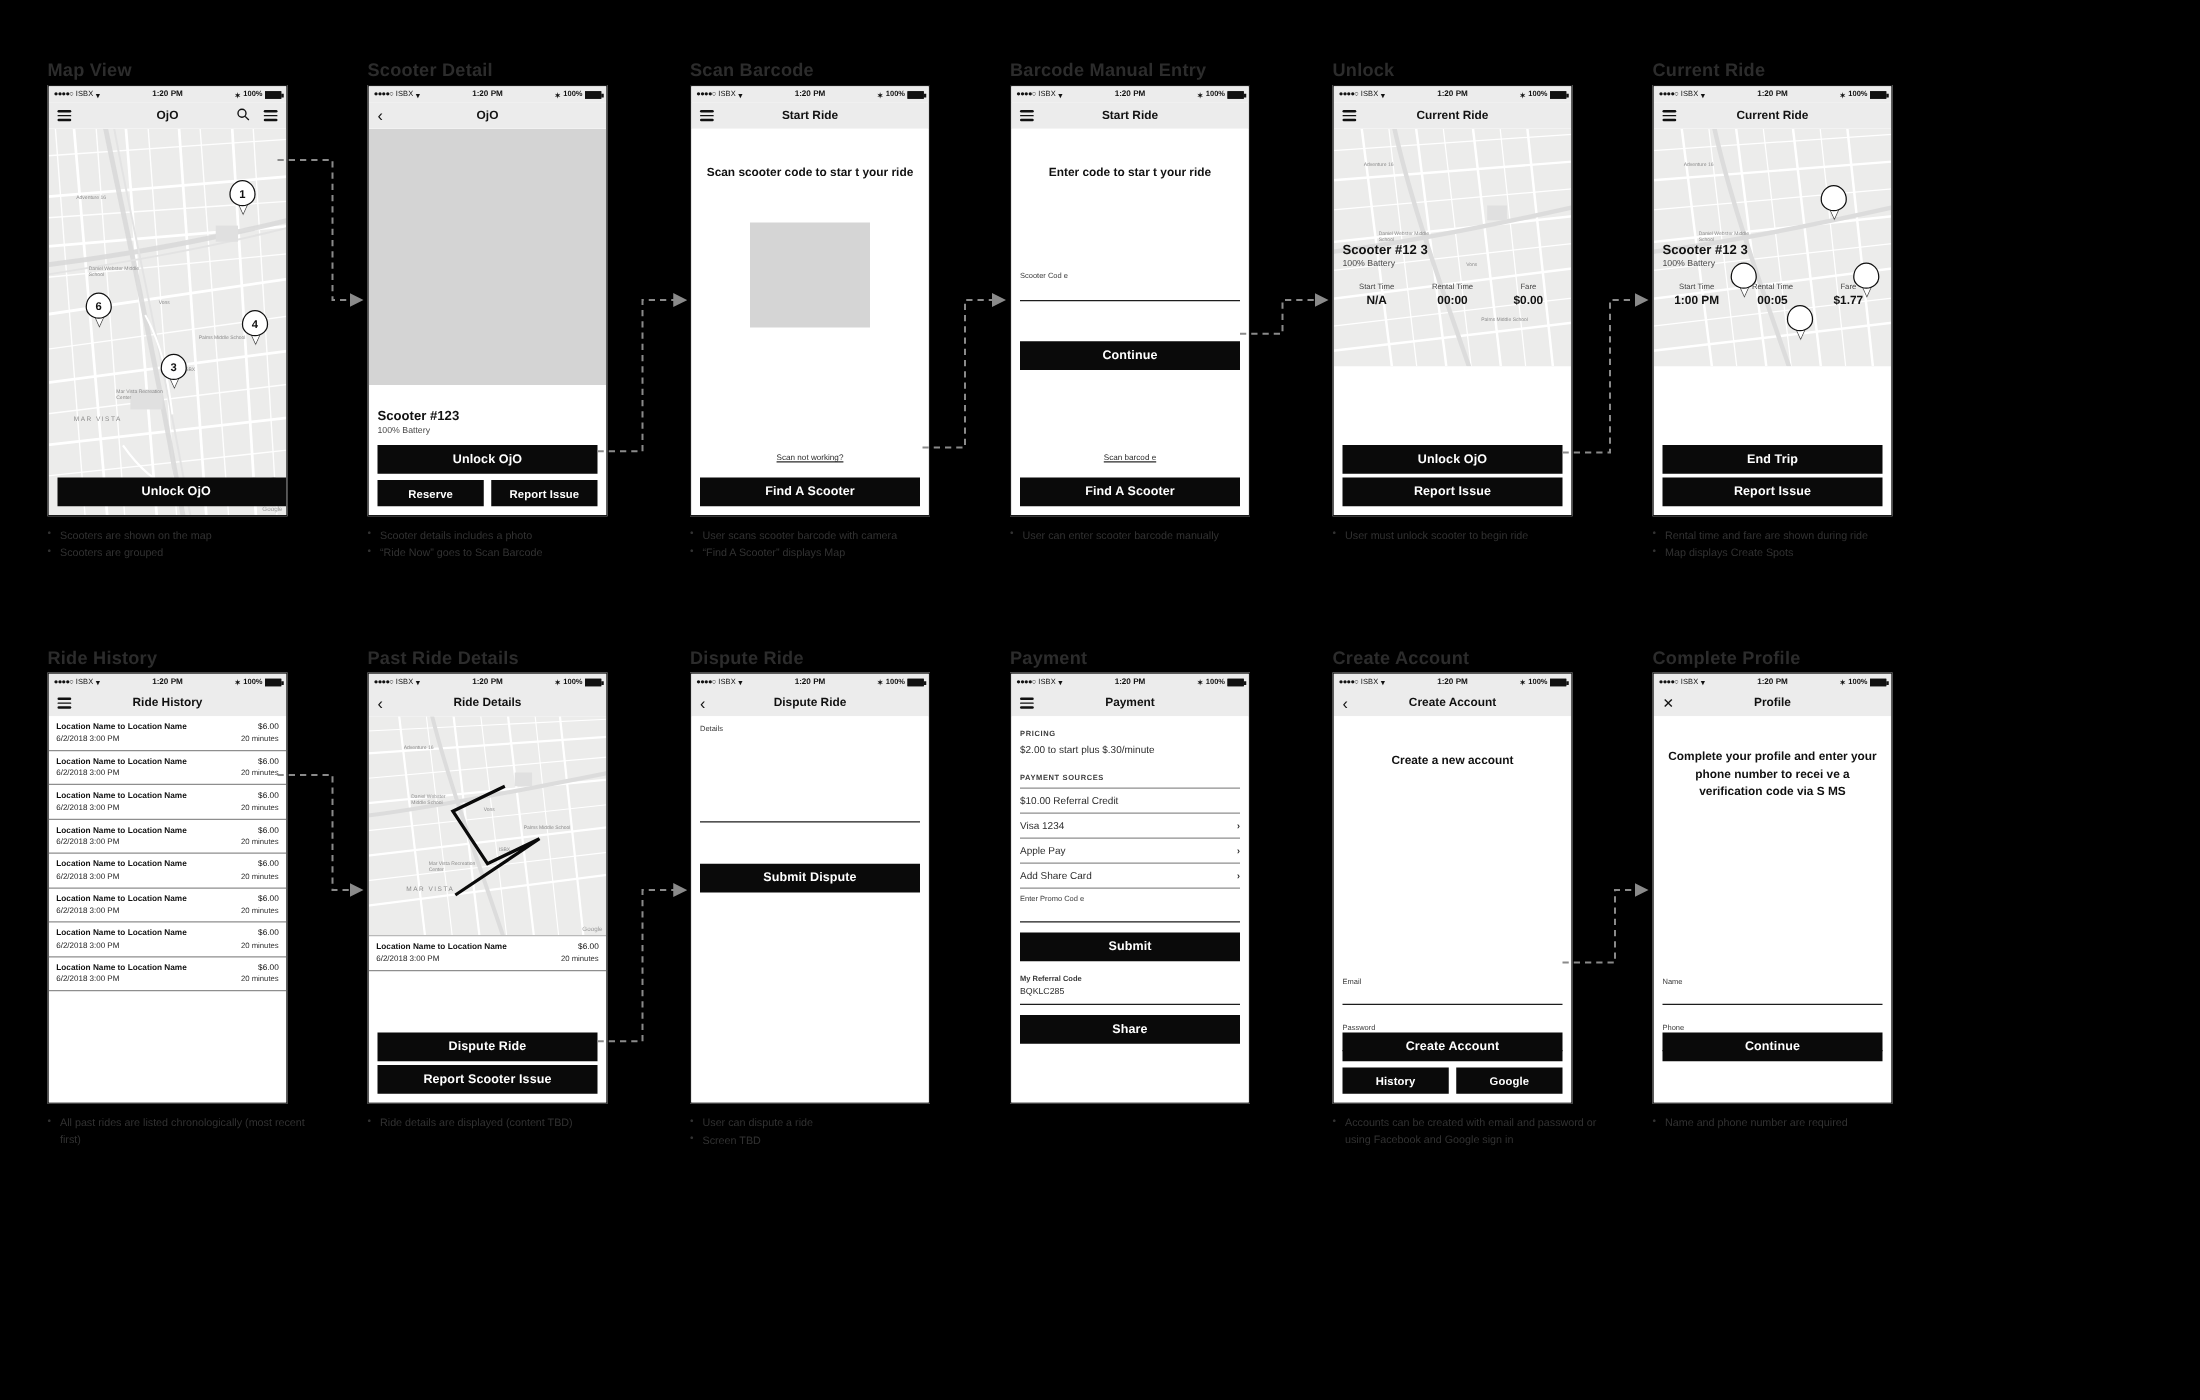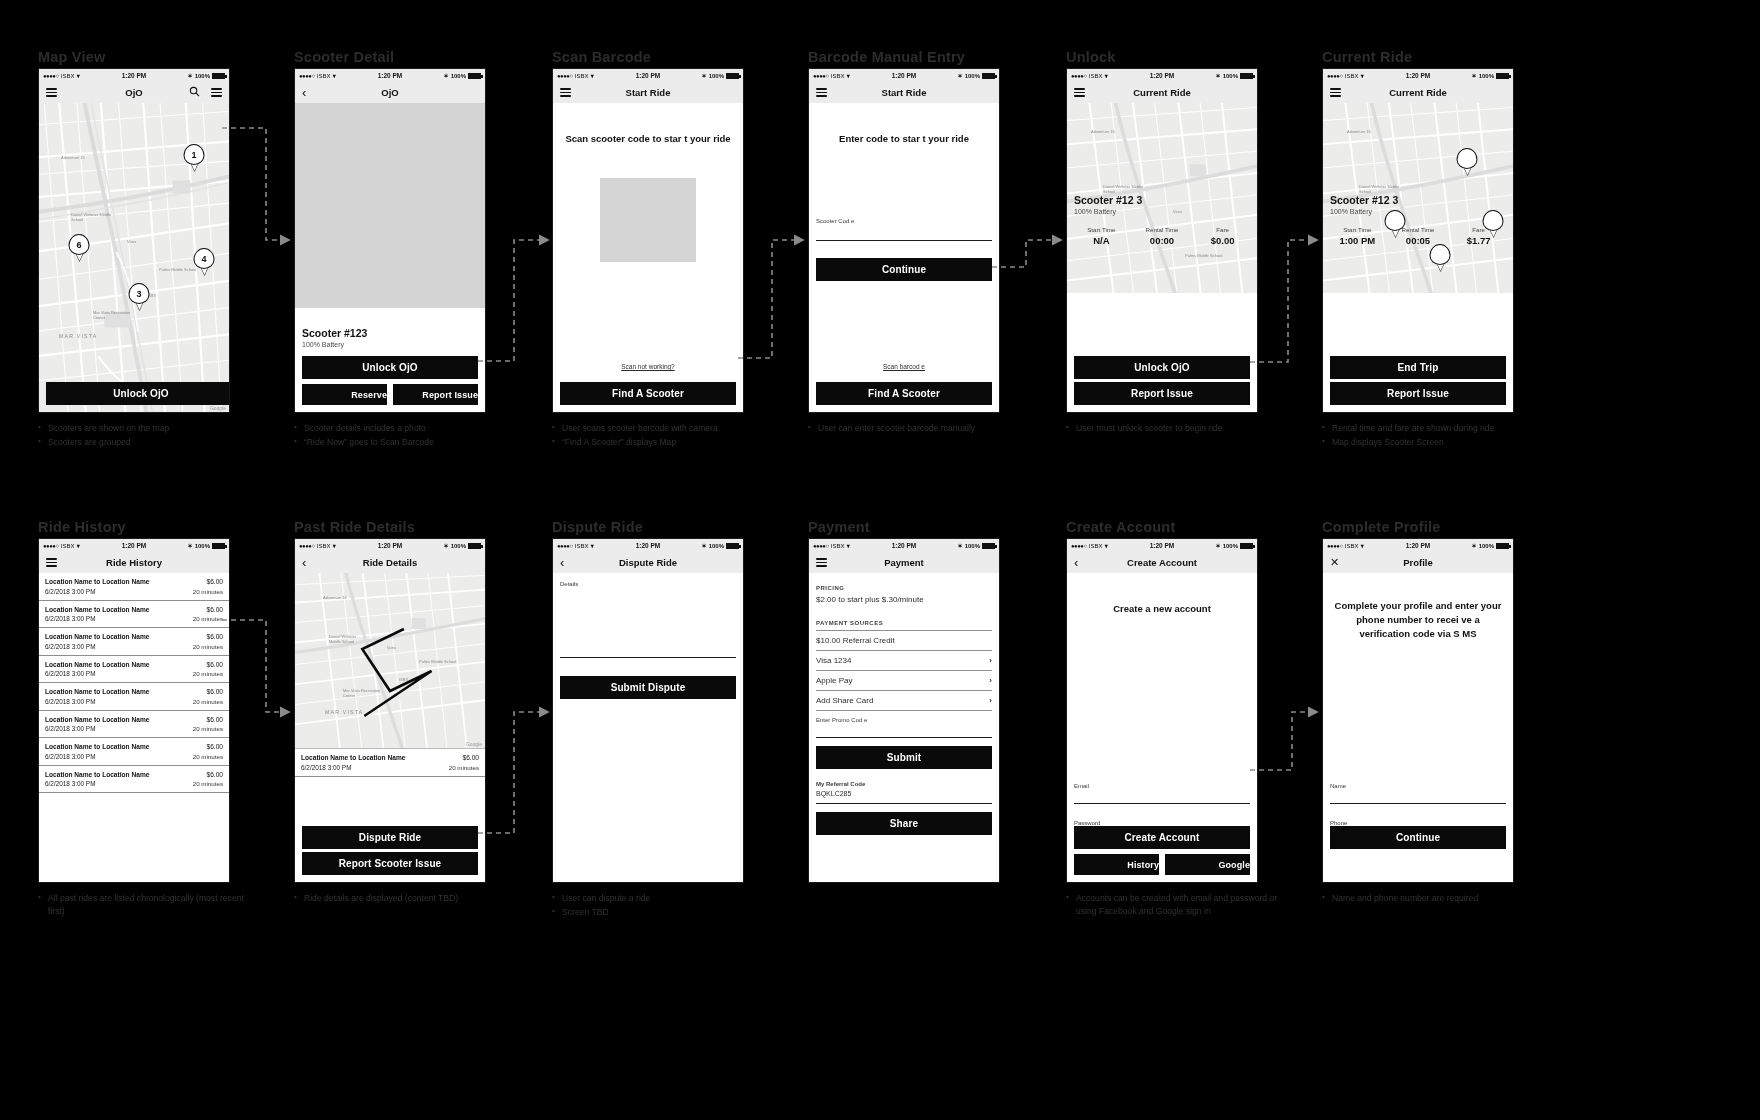--- a/index.html
+++ b/index.html
@@ -80,23 +80,23 @@
   }
   .mapctl2{
     position:absolute; right:20px; bottom:18px; width:12px;height:12px;
     border-radius:50%; border:1px solid #c9c9c9; background:#fff;
   }
 
   
   .btn{
     background:#0a0a0a; color:#fff; text-align:center; font-weight:bold;
     font-size:10px; padding:6px 0; border:none; width:100%; cursor:pointer;
-    font-family:"Liberation Sans", sans-serif; letter-spacing:.1px;
-  }
-  .btn.sm{ font-size:9px; padding:5.5px 0;text-align:right; }
+    font-family:"Liberation Sans", sans-serif; letter-spacing:.1px;margin-top:15px;
+  }
+  .btn.sm{ font-size:9px; padding:5.5px 0; }
   .btn-row{ display:flex; gap:6px; }
   .overlay-btn{ position:absolute; left:7px; right:7px; bottom:7px; }
 
   .lbl{ font-size:6px; color:#3a3a3a; }
   .rule{ height:1px; background:#1c1c1c; width:100%; }
   .link{
     font-size:6.5px; color:#2b2b2b; text-decoration:underline; text-align:center;
   }
 
   .title-h{
@@ -573,21 +573,21 @@
         <button class="btn">End Trip</button>
       </div>
       <div style="position:absolute;left:7px;right:7px;bottom:7px">
         <button class="btn">Report Issue</button>
       </div>
     </div>
   </div>
   <div class="caption" style="left:1322px;top:422px">
     <ul>
       <li>Rental time and fare are shown during ride</li>
-      <li>Map displays Scooter Screen</li>
+      <li>Map displays Create Spots</li>
     </ul>
   </div>
 
   <div class="section-title" style="left:38px;top:519px">Ride History</div>
   <div class="phone" style="left:38px;top:538px;height:345px">
     <div class="statusbar">
       <span class="sb-left">
           <span class="dots">●●●●○</span>
           <span class="carrier">ISBX</span>
           <span class="wifi">▾</span>

